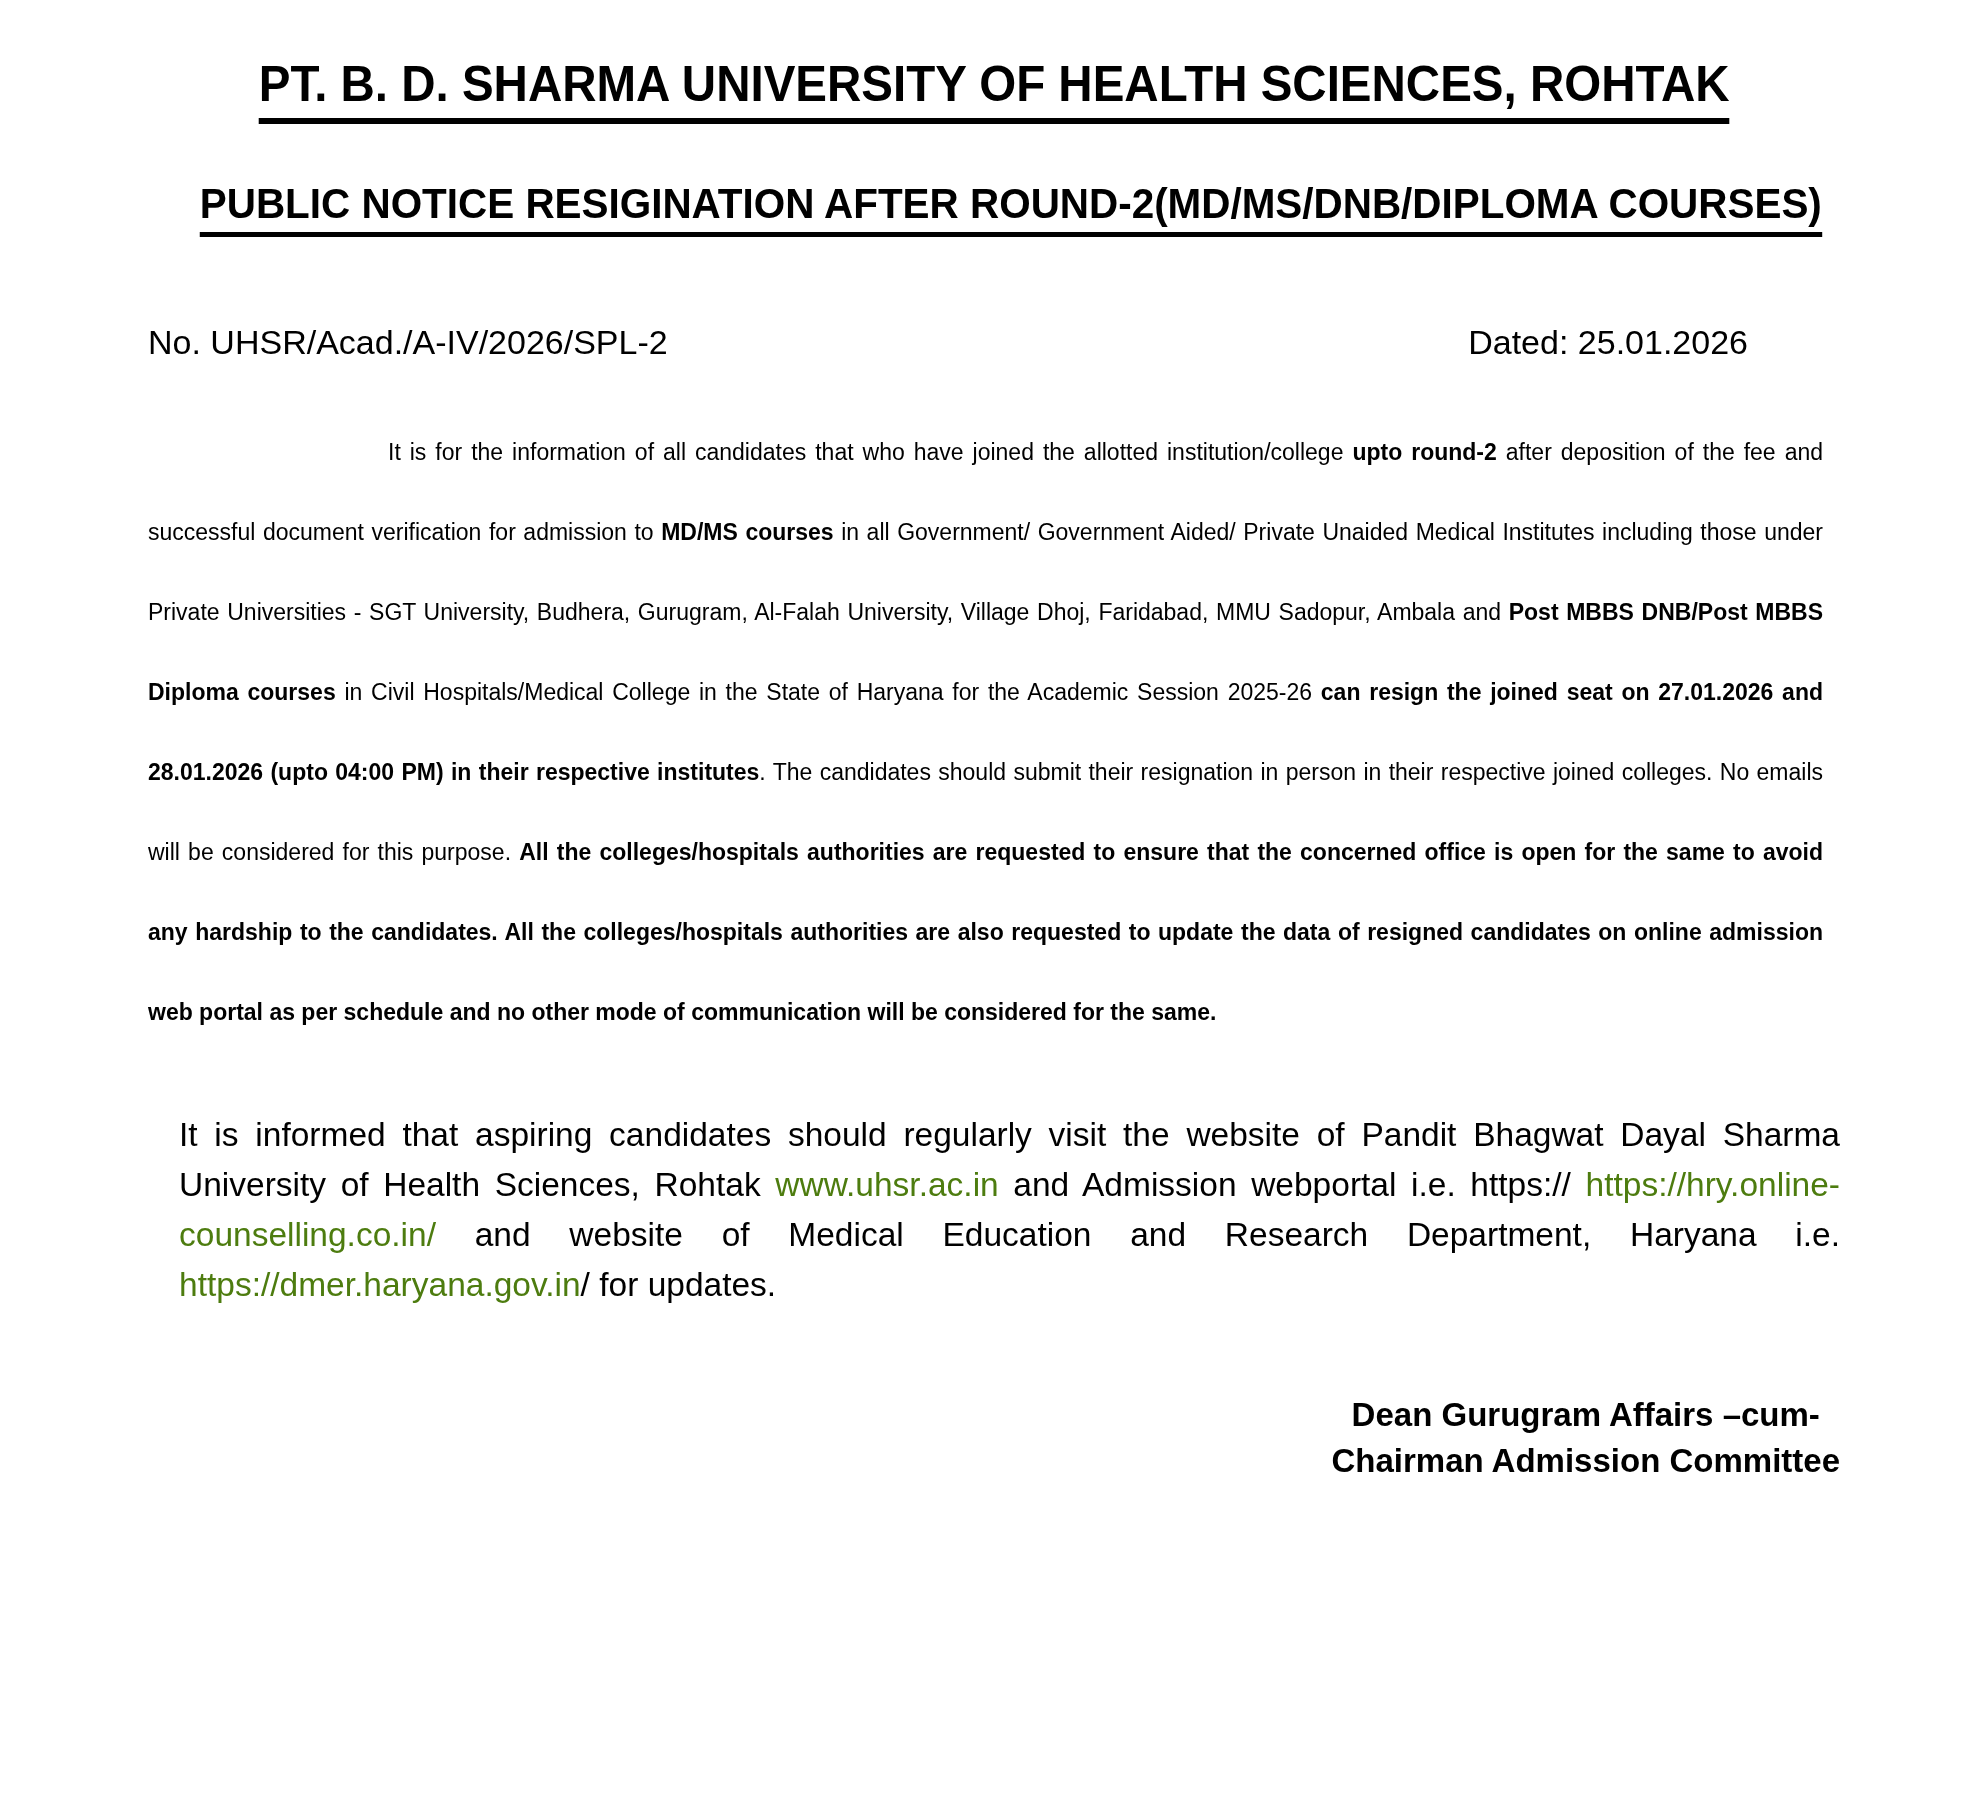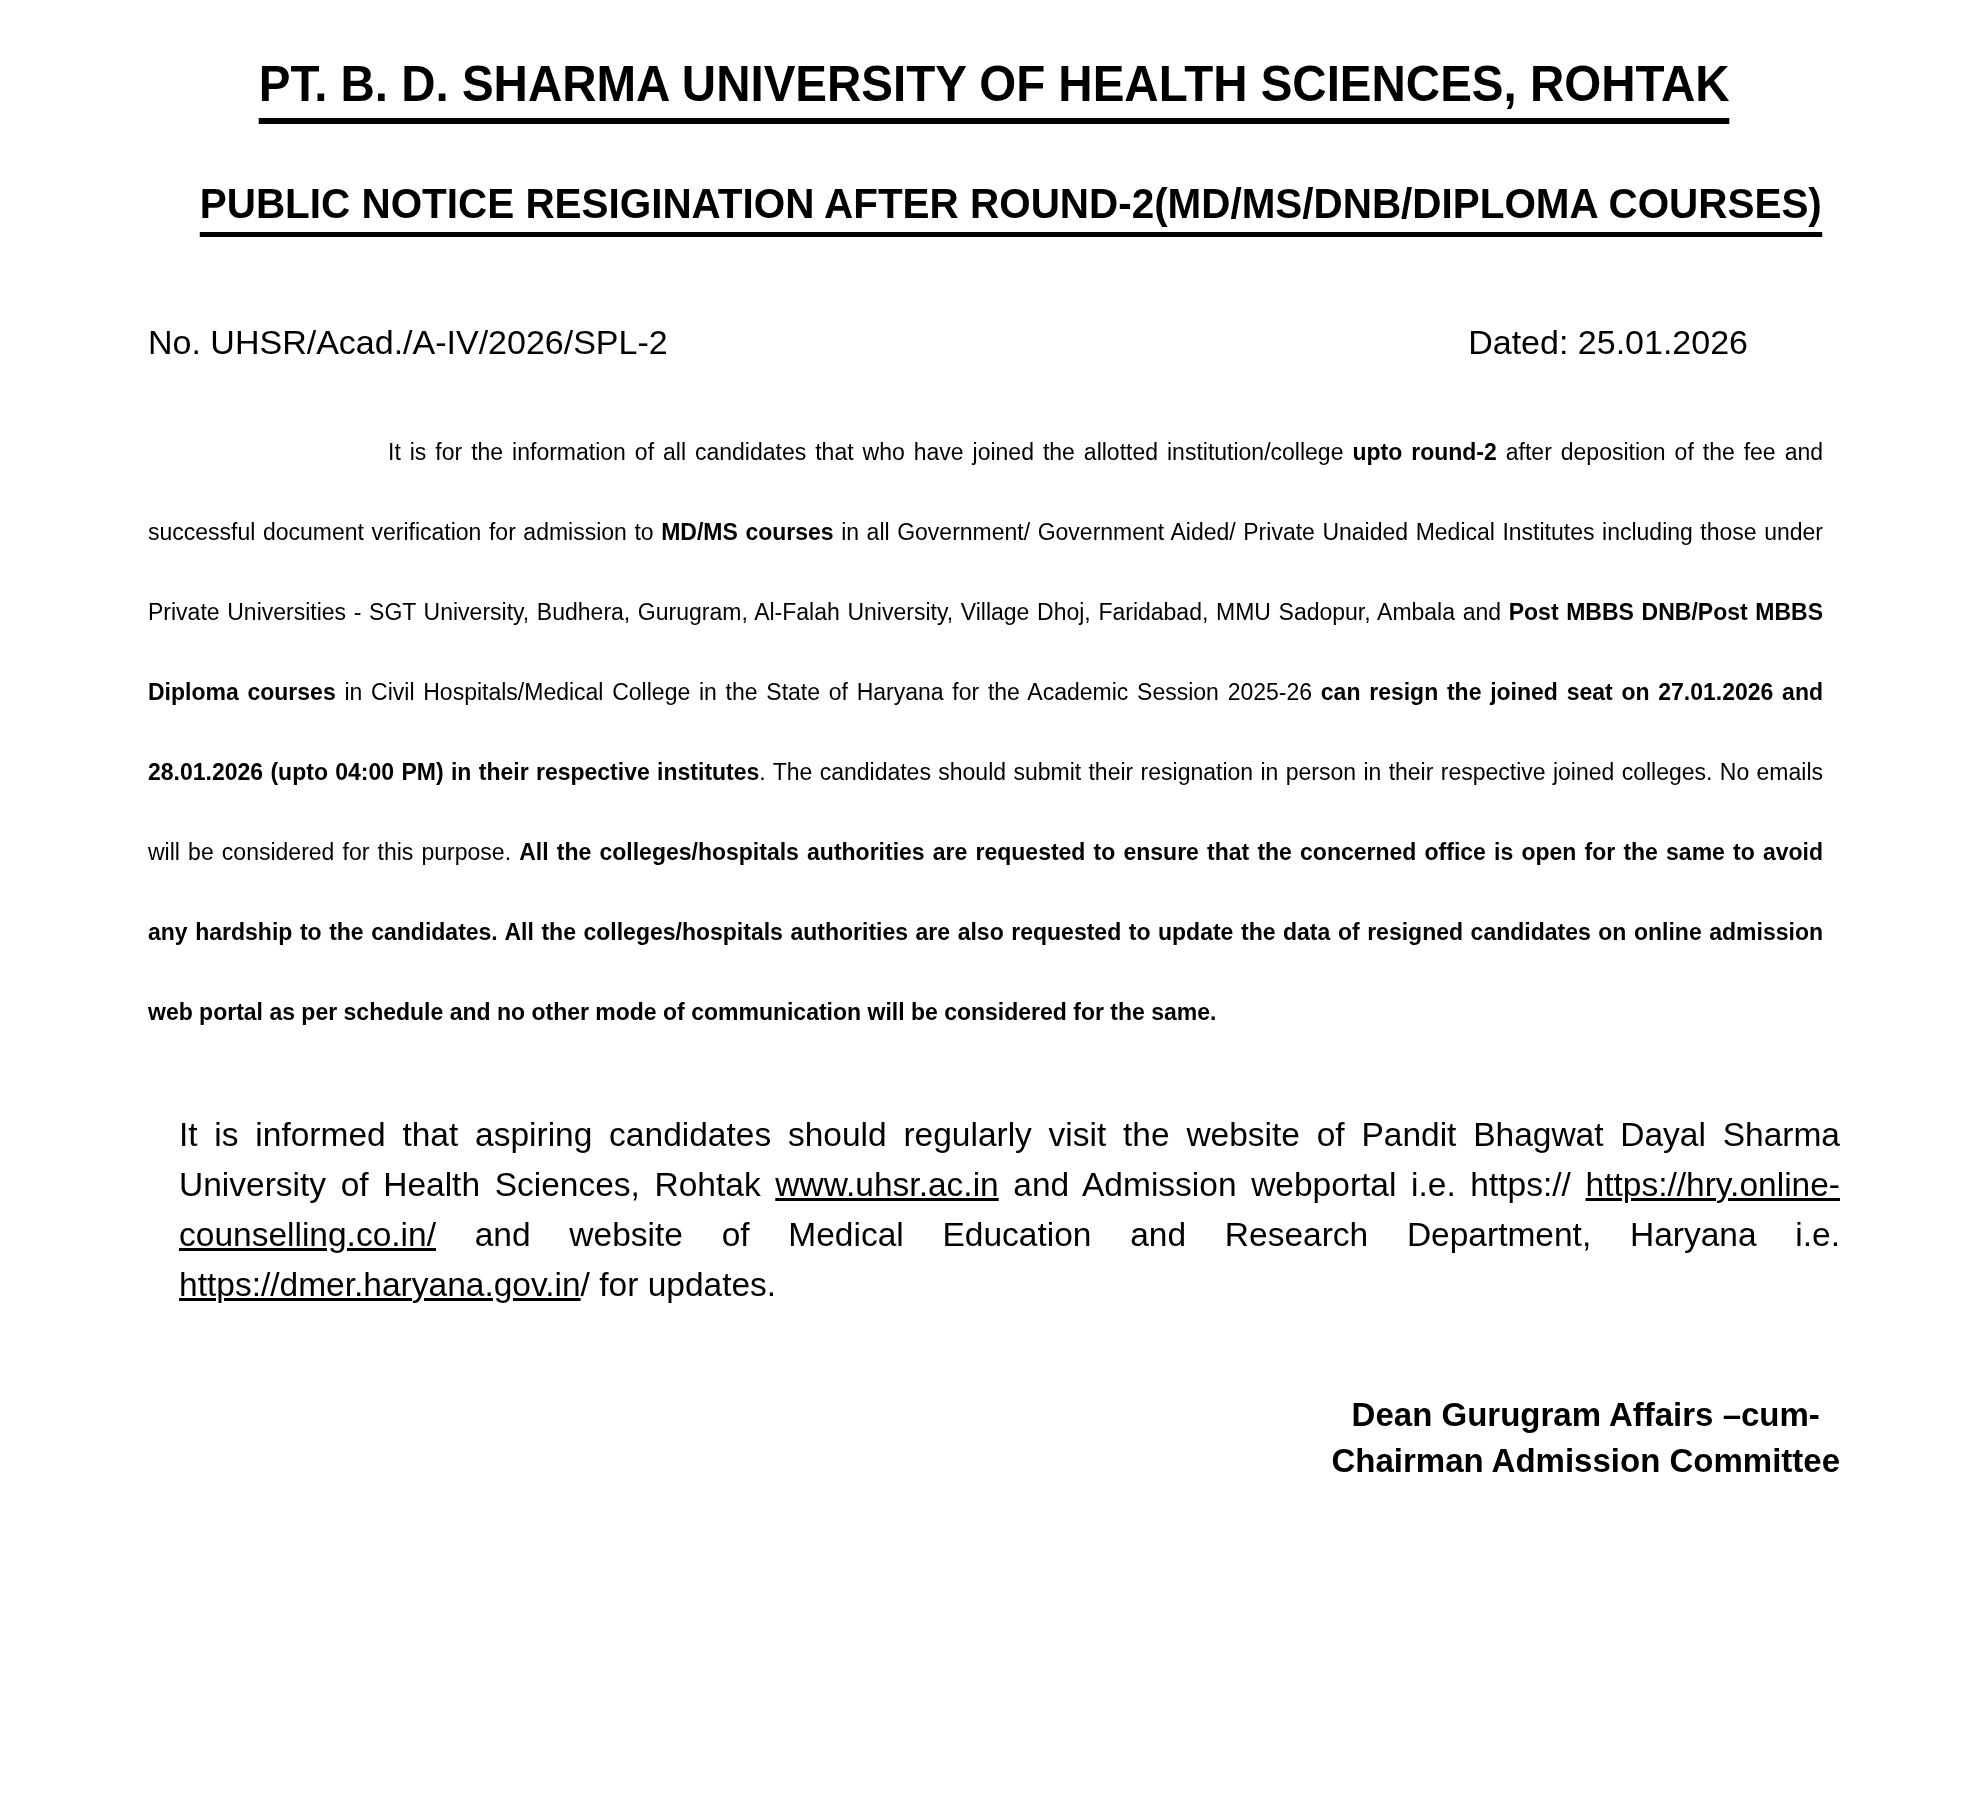--- a/index.html
+++ b/index.html
@@ -45,22 +45,21 @@
     text-indent:240px;
   }
   .b { font-weight:bold; }
   .info-para {
     margin:58px 0 0 31px;
     font-size:33.5px;
     line-height:50px;
     text-align:justify;
   }
   .lnk {
-    color:#000000;
-    text-decoration:underline;
+    color:#4d7c0f;
     text-decoration-thickness:3px;
     cursor:pointer;
   }
   .sig {
     float:right;
     text-align:center;
     margin-top:82px;
     font-weight:bold;
     font-size:33px;
     line-height:46px;

